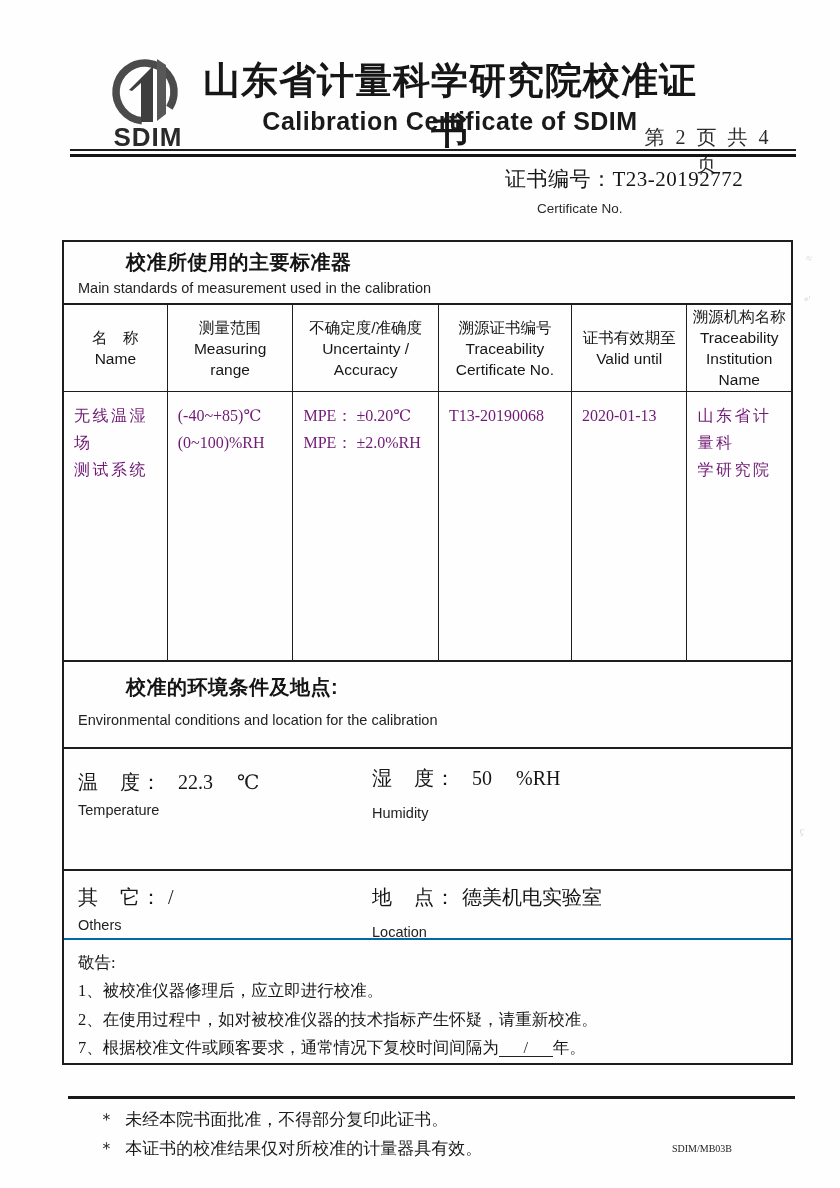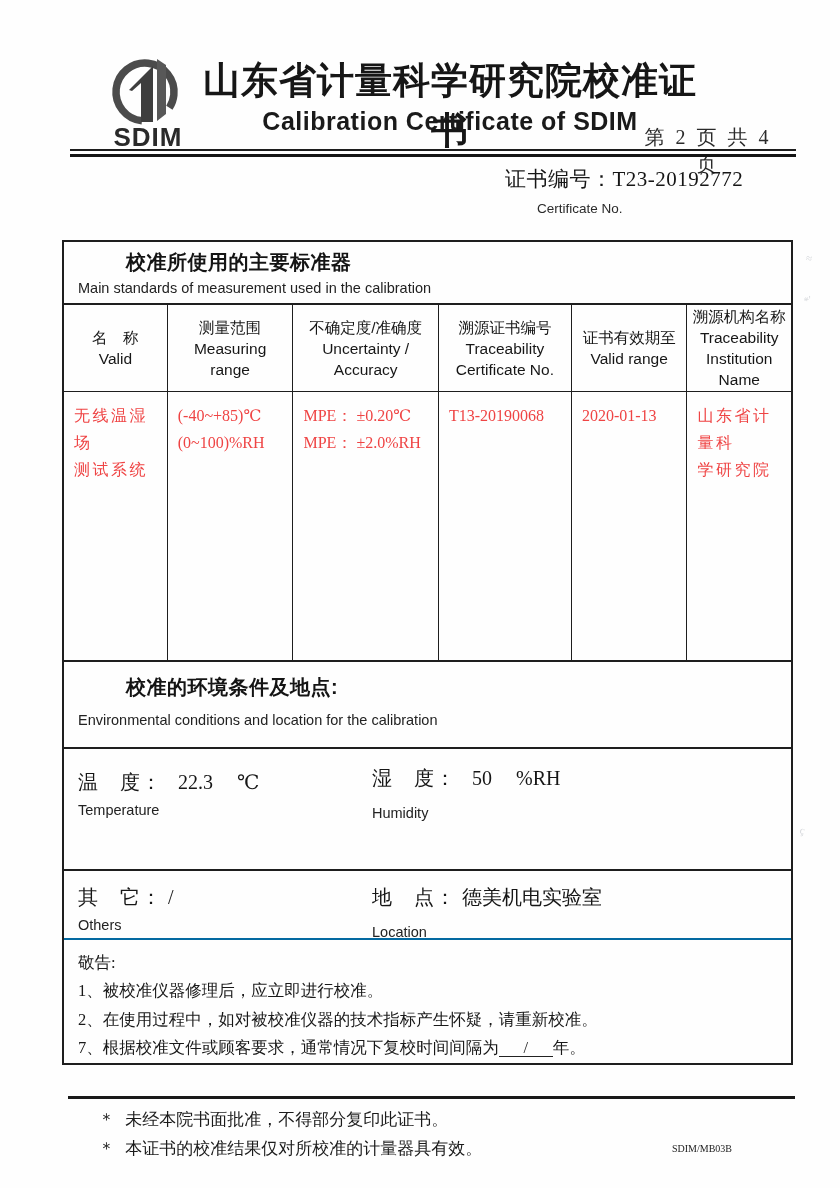--- a/index.html
+++ b/index.html
@@ -68,21 +68,21 @@
   table.grid thead tr{height:88px;}
   table.grid th{
     border-bottom:1.7px solid #1e1e1e;
     font-weight:normal;font-size:15.5px;line-height:21px;
     text-align:center;vertical-align:middle;
     font-family:"Liberation Sans","DejaVu Sans",sans-serif;color:#161616;
   }
   table.grid td{
     vertical-align:top;text-align:left;
     padding:10px 4px 0 10px;
-    font-size:16px;line-height:27px;color:#ef4444;
+    font-size:16px;line-height:27px;color:#701a75;
   }
   td.ls{letter-spacing:2.5px;}
   td.unc{line-height:30px;}
 
   .sec2-head{height:89px;padding:12px 0 0 14px;border-bottom:2px solid #1e1e1e;}
   .sec2-head .en{margin-top:11px;}
 
   .env-row{display:flex;box-sizing:border-box;}
   .env-row1{height:124px;border-bottom:2px solid #1e1e1e;}
   .env-row2{height:69px;border-bottom:2px solid #0369a1;}
@@ -149,32 +149,32 @@
         <col style="width:14.2%">
           <col style="width:17.3%">
           <col style="width:20.0%">
         <col style="width:18.3%">
           <col style="width:15.9%">
           <col style="width:14.3%">
       </colgroup>
       <thead>
         <tr>
           <th class="pre">名　称
-Valid</th>
+Name</th>
           <th class="pre">测量范围
 Measuring
 range</th>
           <th class="pre">不确定度/准确度
 Uncertainty /
 Accuracy</th>
           <th class="pre">溯源证书编号
 Traceability
 Certificate No.</th>
           <th class="pre">证书有效期至
-Valid range</th>
+Valid until</th>
           <th class="pre">溯源机构名称
 Traceability
 Institution
 Name</th>
         </tr>
       </thead>
       <tbody>
         <tr>
           <td class="pre ls">无线温湿场
 测试系统</td>

